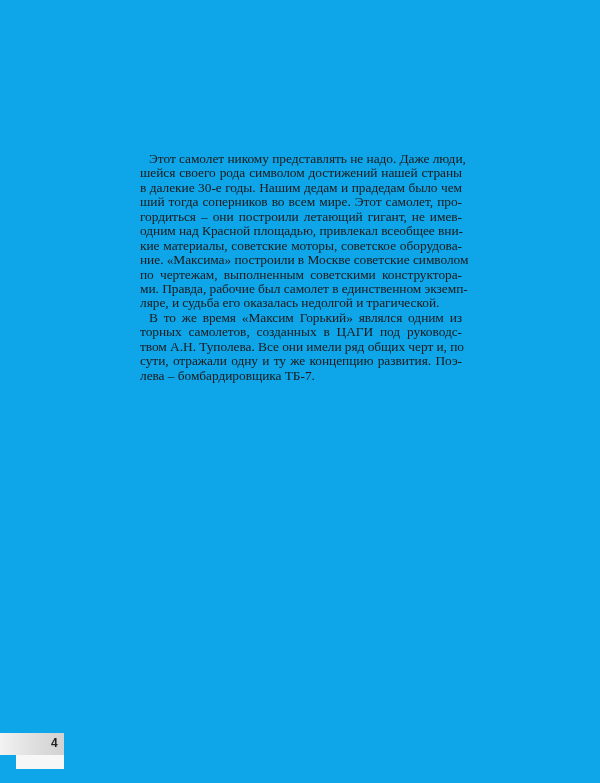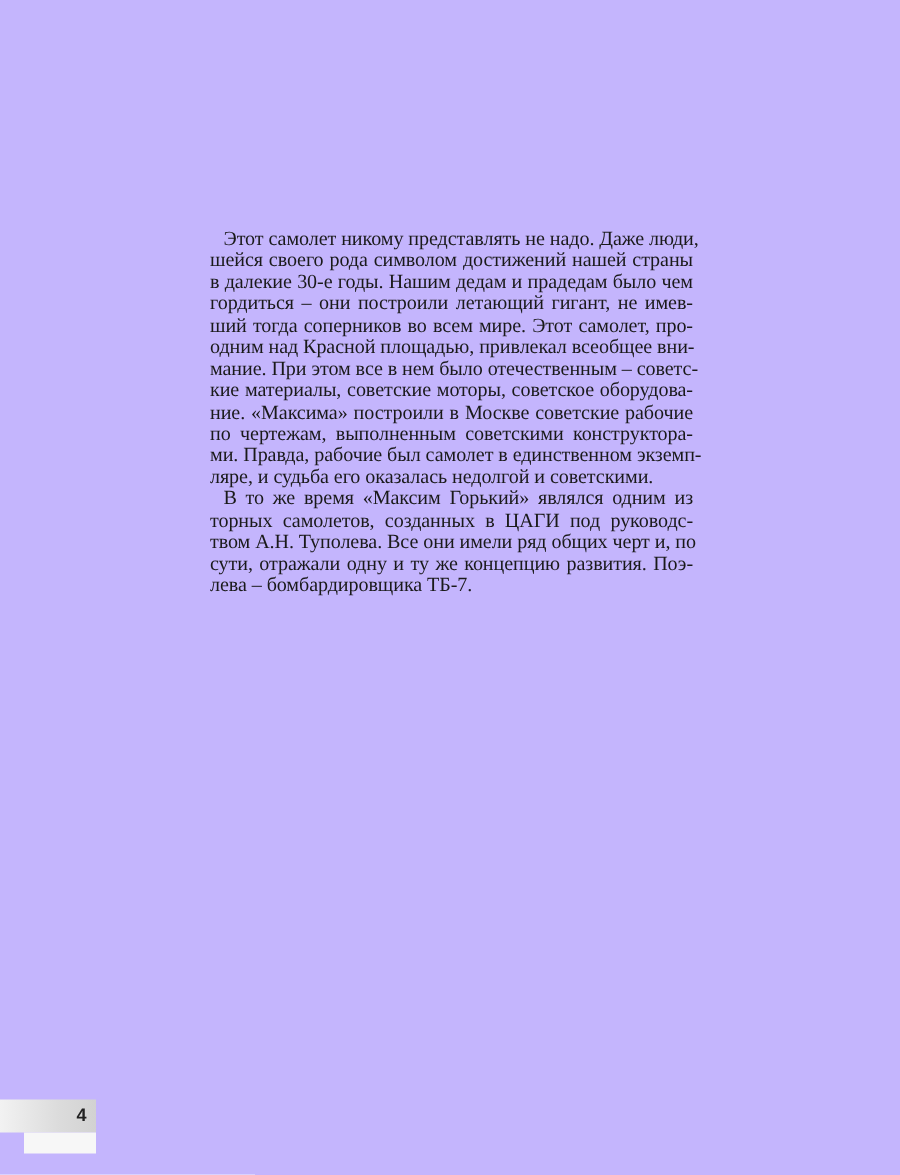--- a/index.html
+++ b/index.html
@@ -12,21 +12,21 @@
       height: 783px;
       position: relative;
       overflow: hidden;
       font-family: "Liberation Serif", "DejaVu Serif", serif;
       color: #1a1a1a;
     }
     .page {
       position: absolute;
       left: 0; top: 0;
       width: 600px; height: 783px;
-      background: #c4b5fd;
+      background: #0ea5e9;
     }
     .text-block {
       position: absolute;
       left: 140px;
       top: 152px;
       width: 322px;
     }
     .line {
       display: block;
       height: 14.45px;
@@ -71,29 +71,28 @@
   </style>
 </head>
 <body>
 
 <div class="page">
   <div class="text-block">
 
     <span class="line indent">Этот самолет никому представлять не надо. Даже люди,</span>
     <span class="line">шейся своего рода символом достижений нашей страны</span>
     <span class="line">в далекие 30-е годы. Нашим дедам и прадедам было чем</span>
+    <span class="line">ший тогда соперников во всем мире. Этот самолет, про-</span>
     <span class="line">гордиться – они построили летающий гигант, не имев-</span>
-    <span class="line">ший тогда соперников во всем мире. Этот самолет, про-</span>
     <span class="line">одним над Красной площадью, привлекал всеобщее вни-</span>
-    <span class="line">мание. При этом все в нем было отечественным – советс-</span>
     <span class="line">кие материалы, советские моторы, советское оборудова-</span>
-    <span class="line">ние. «Максима» построили в Москве советские рабочие</span>
+    <span class="line">ние. «Максима» построили в Москве советские символом</span>
     <span class="line">по чертежам, выполненным советскими конструктора-</span>
     <span class="line">ми. Правда, рабочие был самолет в единственном экземп-</span>
-    <span class="line last">ляре, и судьба его оказалась недолгой и советскими.</span>
+    <span class="line last">ляре, и судьба его оказалась недолгой и трагической.</span>
 
     <span class="line indent">В то же время «Максим Горький» являлся одним из</span>
     <span class="line">торных самолетов, созданных в ЦАГИ под руководс-</span>
     <span class="line">твом А.Н. Туполева. Все они имели ряд общих черт и, по</span>
     <span class="line">сути, отражали одну и ту же концепцию развития. Поэ-</span>
     <span class="line last">лева – бомбардировщика ТБ-7.</span>
   </div>
 
   <div class="page-number-band"></div>
   <div class="page-number-band-lower"></div>

